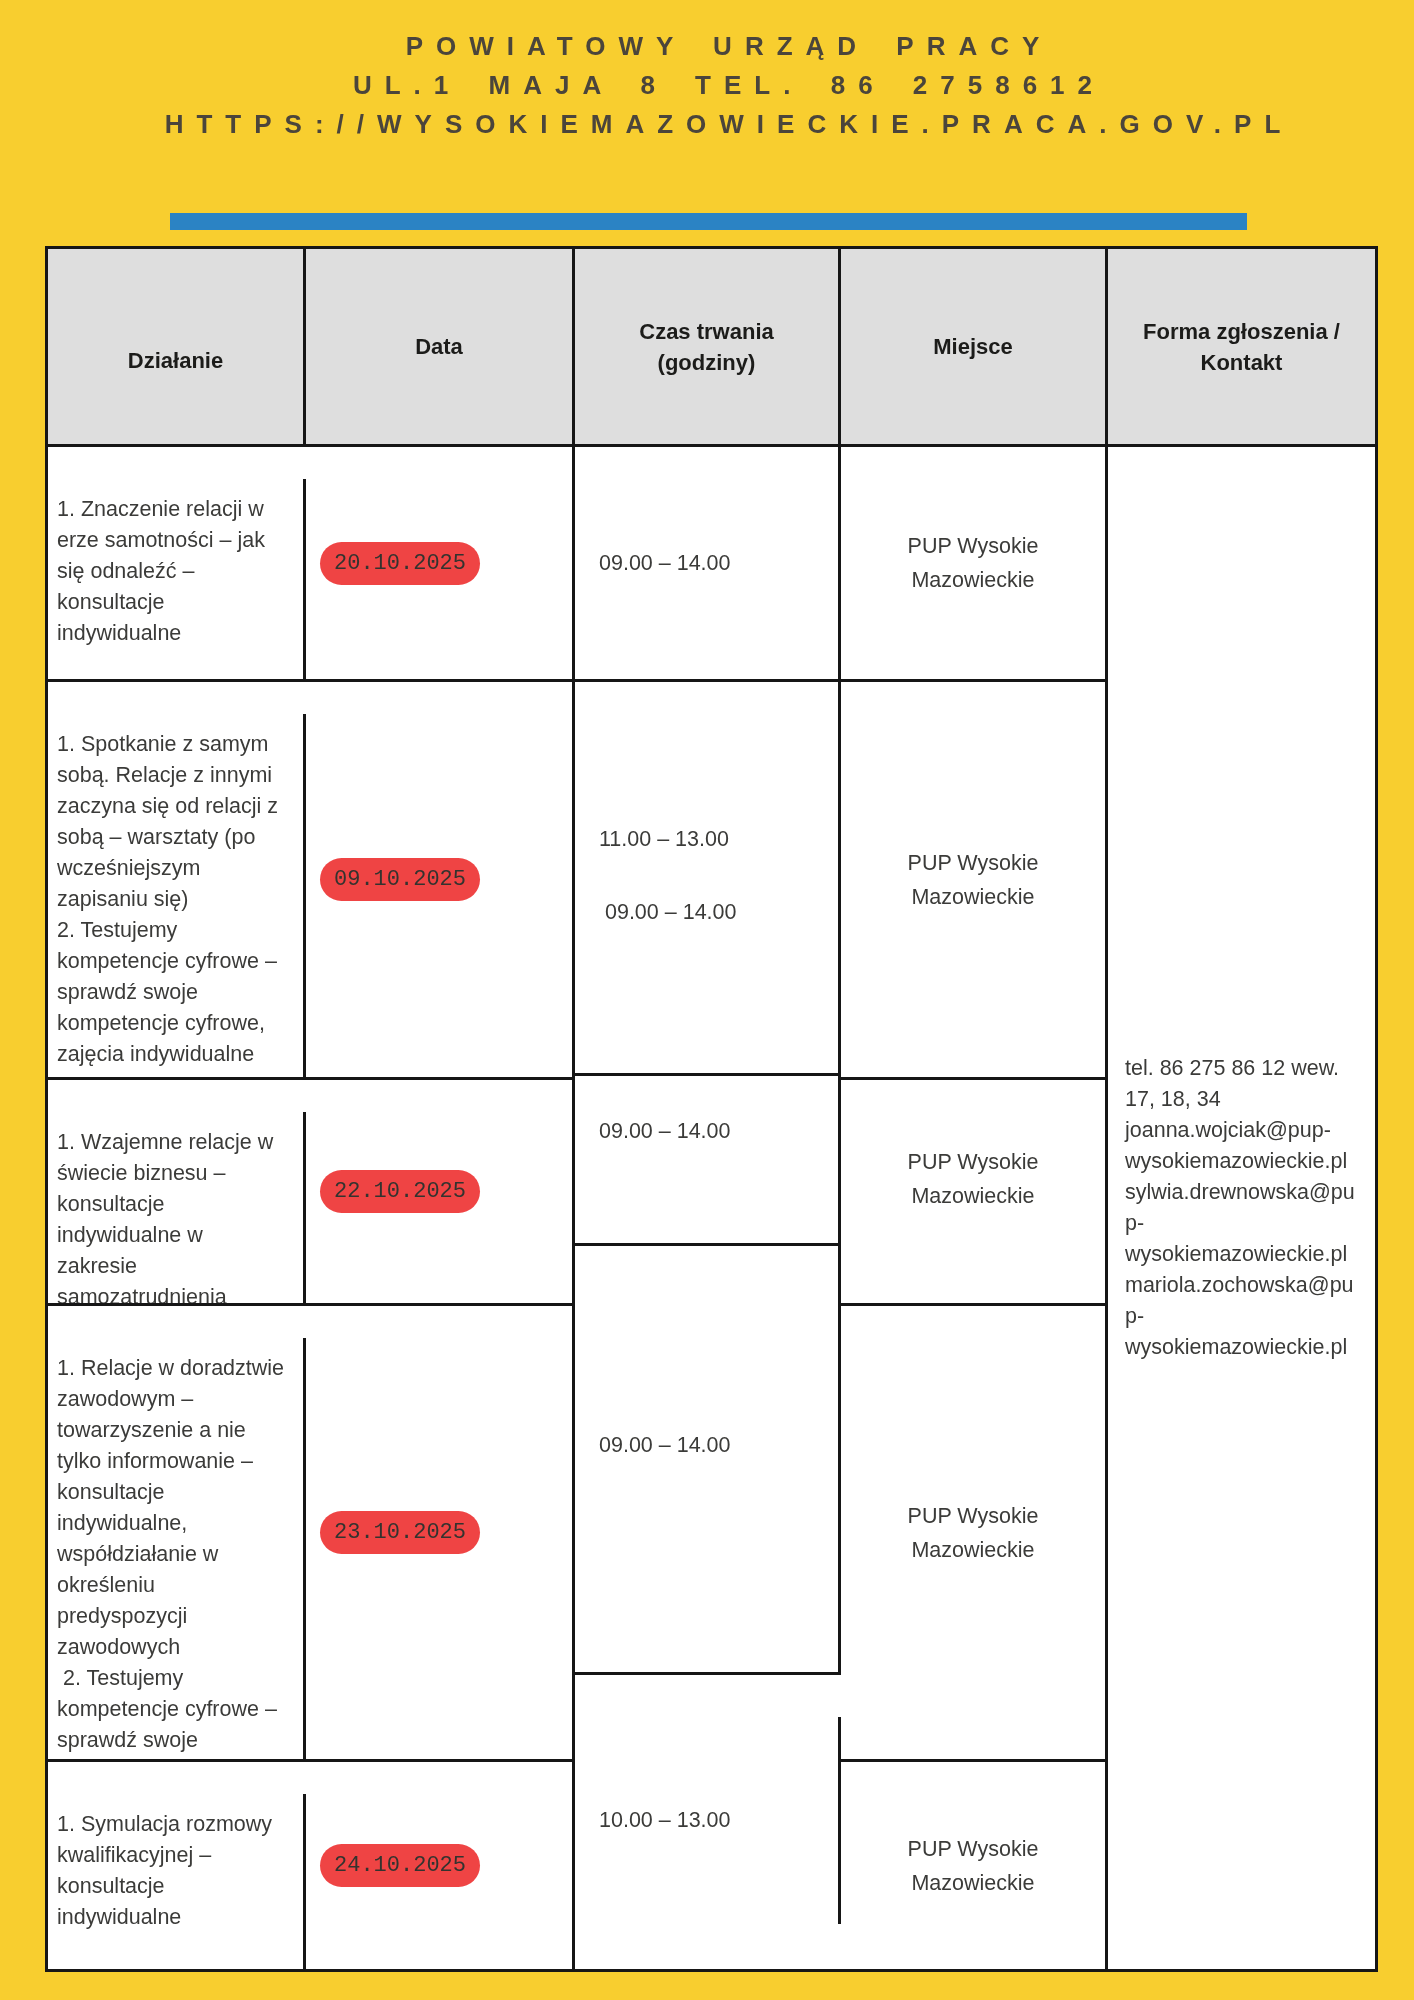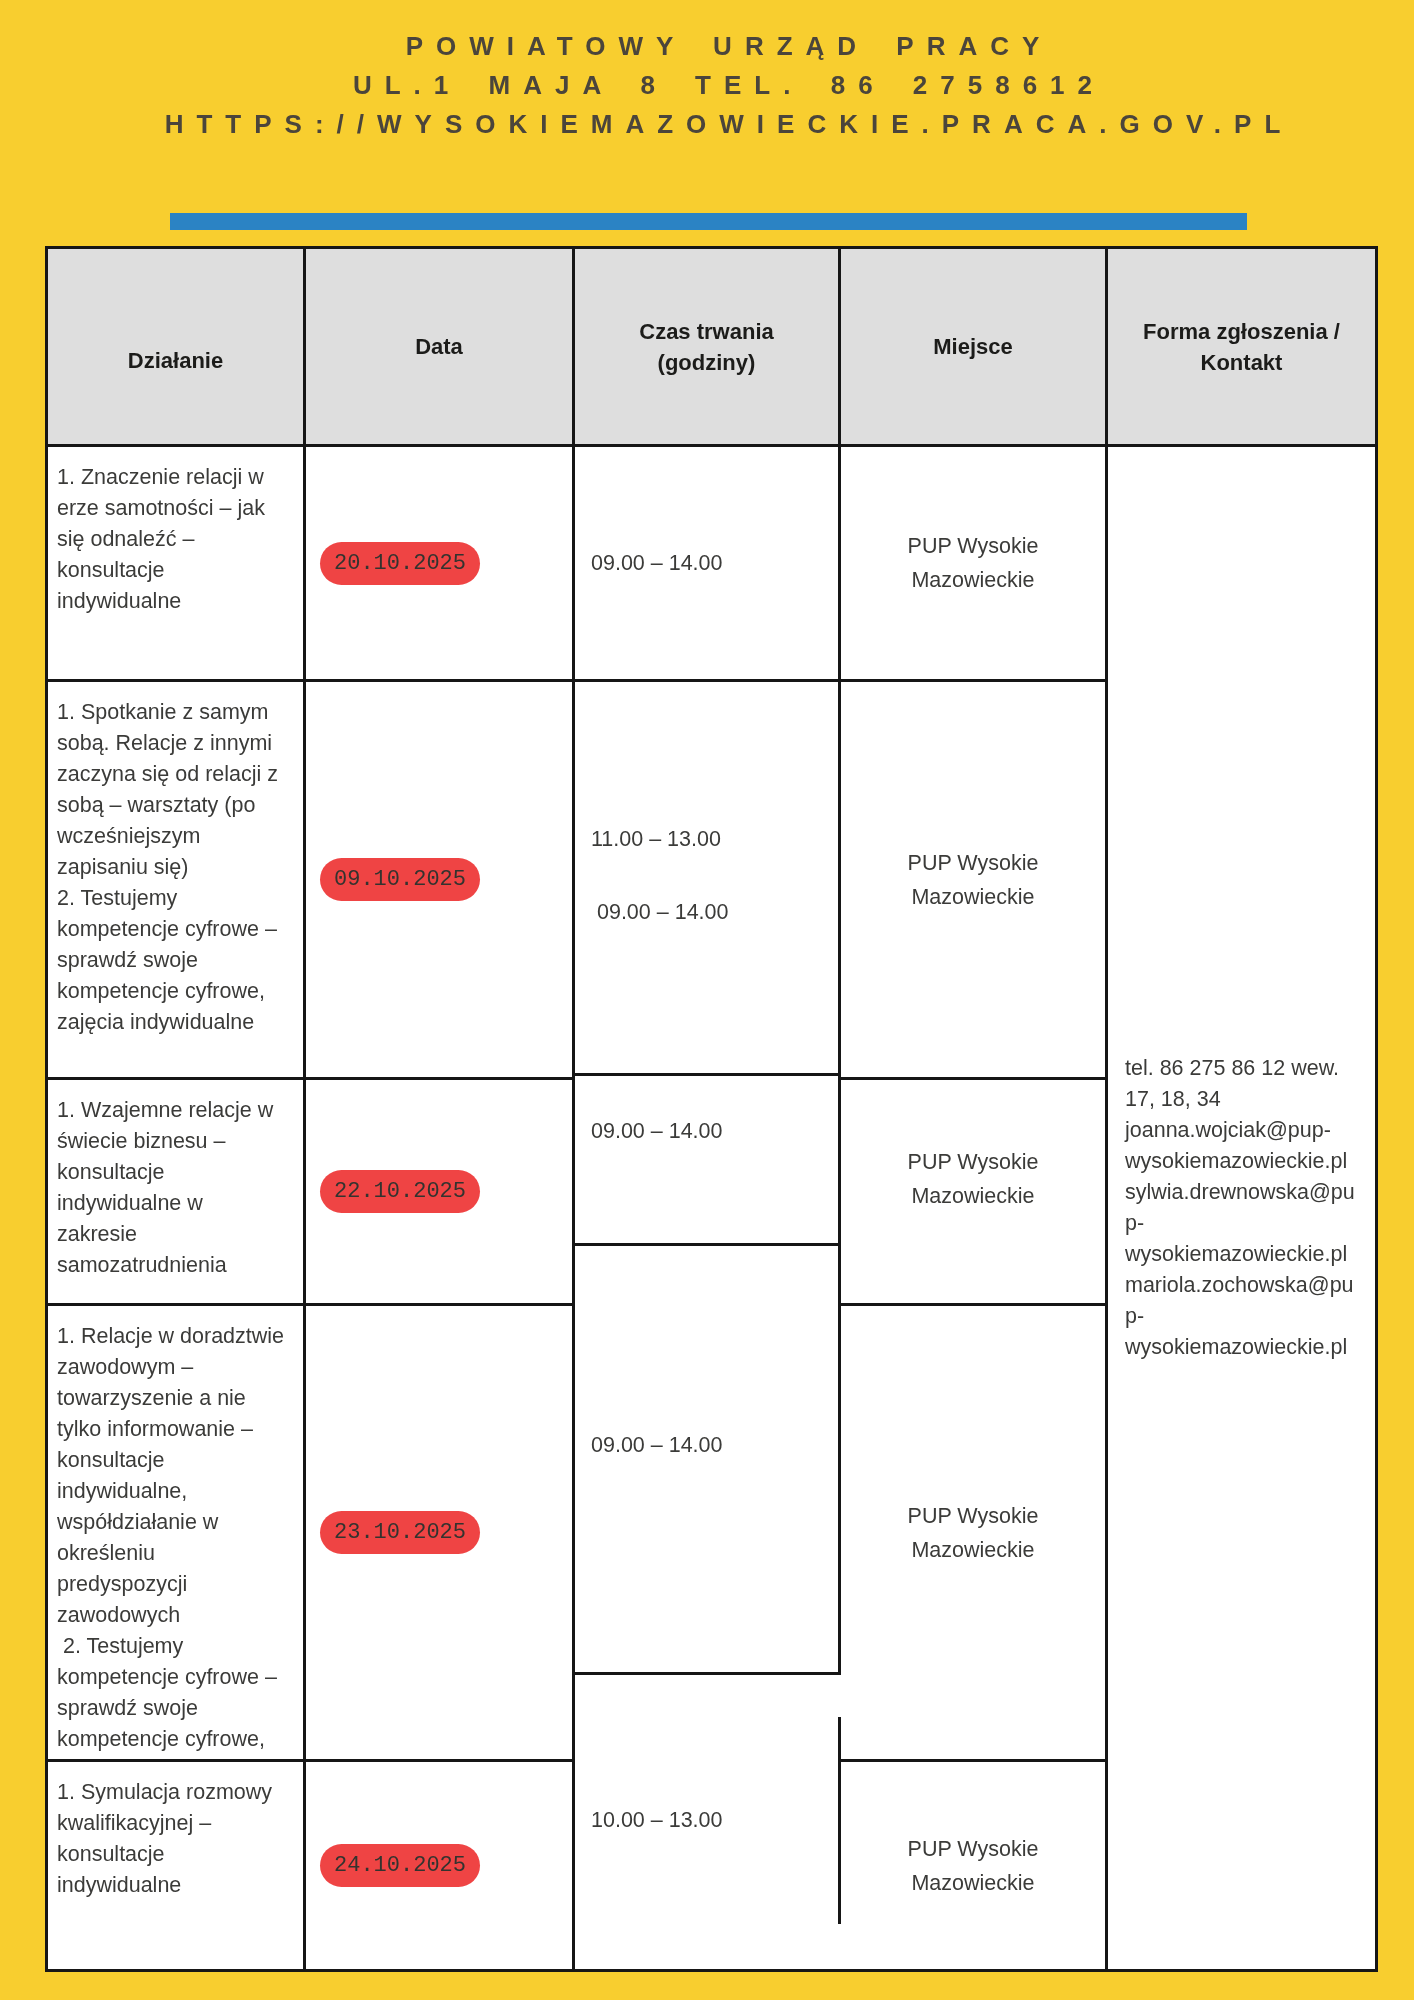--- a/index.html
+++ b/index.html
@@ -65,36 +65,37 @@
     white-space:pre-line;
   }
   .shift-down{transform:translateY(14px);}
 
   
   .td-activity{
     padding:15px 8px 0 9px;
     font-size:21.5px;line-height:31px;
     color:#3B3B39;
     white-space:pre-wrap;
+    margin-top:32px;
   }
   .td-date{display:flex;align-items:center;}
   .date-pill{
     margin-left:14px;
     background:#ef4444;
     border-radius:27px;
     padding:9px 14px;
     font-size:22px;
     color:#33332F;
     white-space:nowrap;
     font-family:Liberation Mono, monospace;
   }
   .td-time{
     display:flex;flex-direction:column;
     justify-content:center;align-items:flex-start;
-    padding-left:16px;
+    padding-left:24px;
     font-size:21.5px;line-height:31px;
     color:#3B3B39;
     white-space:pre;
   }
   .time-r2{gap:42px;transform:translateY(-4px);}
   .time-up-60{transform:translateY(-60px);}
   .time-up-87{transform:translateY(-87px);}
   .time-up-45{transform:translateY(-45px);}
 
   .td-place{

